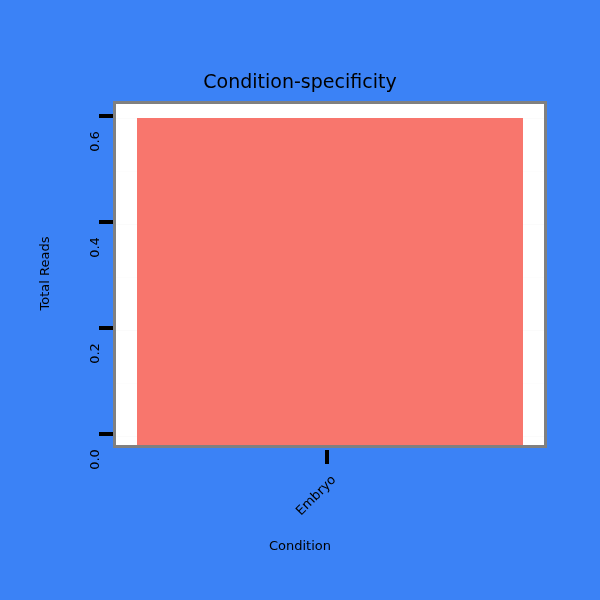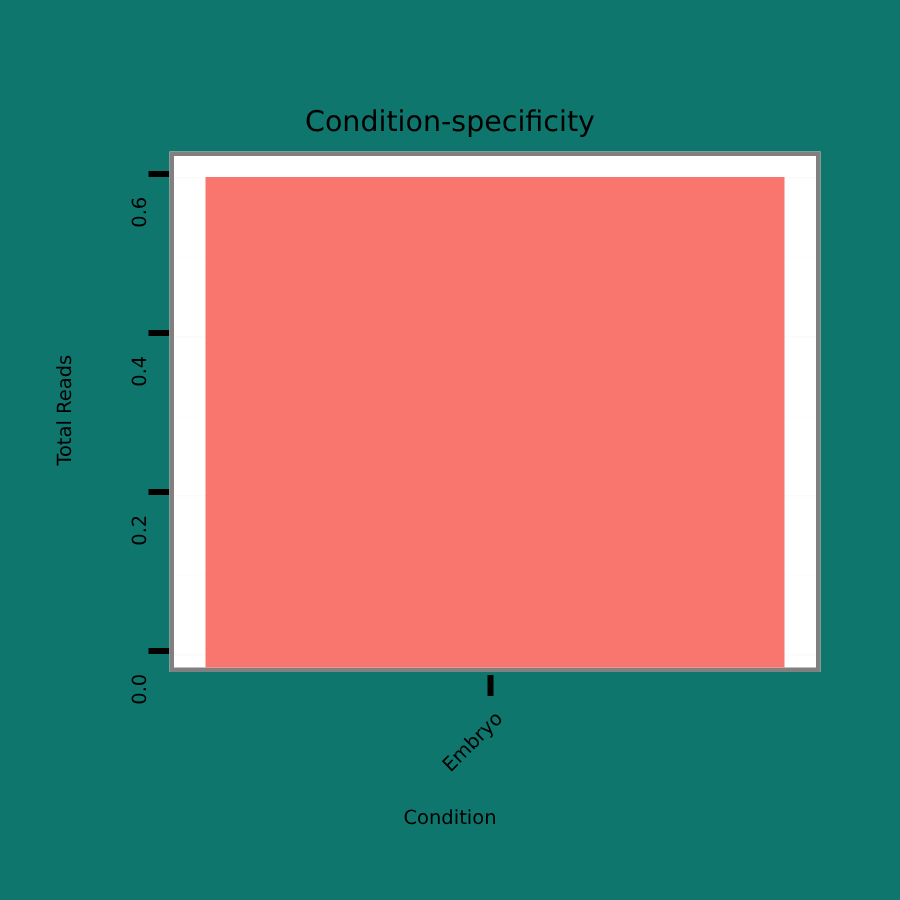--- a/index.html
+++ b/index.html
@@ -13,21 +13,21 @@
     font-family: "DejaVu Sans", sans-serif;
     position: relative;
     overflow: hidden;
   }
 
   #figure {
     position: absolute;
     left: 0; top: 0;
     width: 600px;
     height: 600px;
-    background: #0f766e;
+    background: #3b82f6;
   }
 
   
   #chart-title {
     position: absolute;
     left: 0;
     top: 70px;
     width: 600px;
     text-align: center;
     font-size: 19px;

